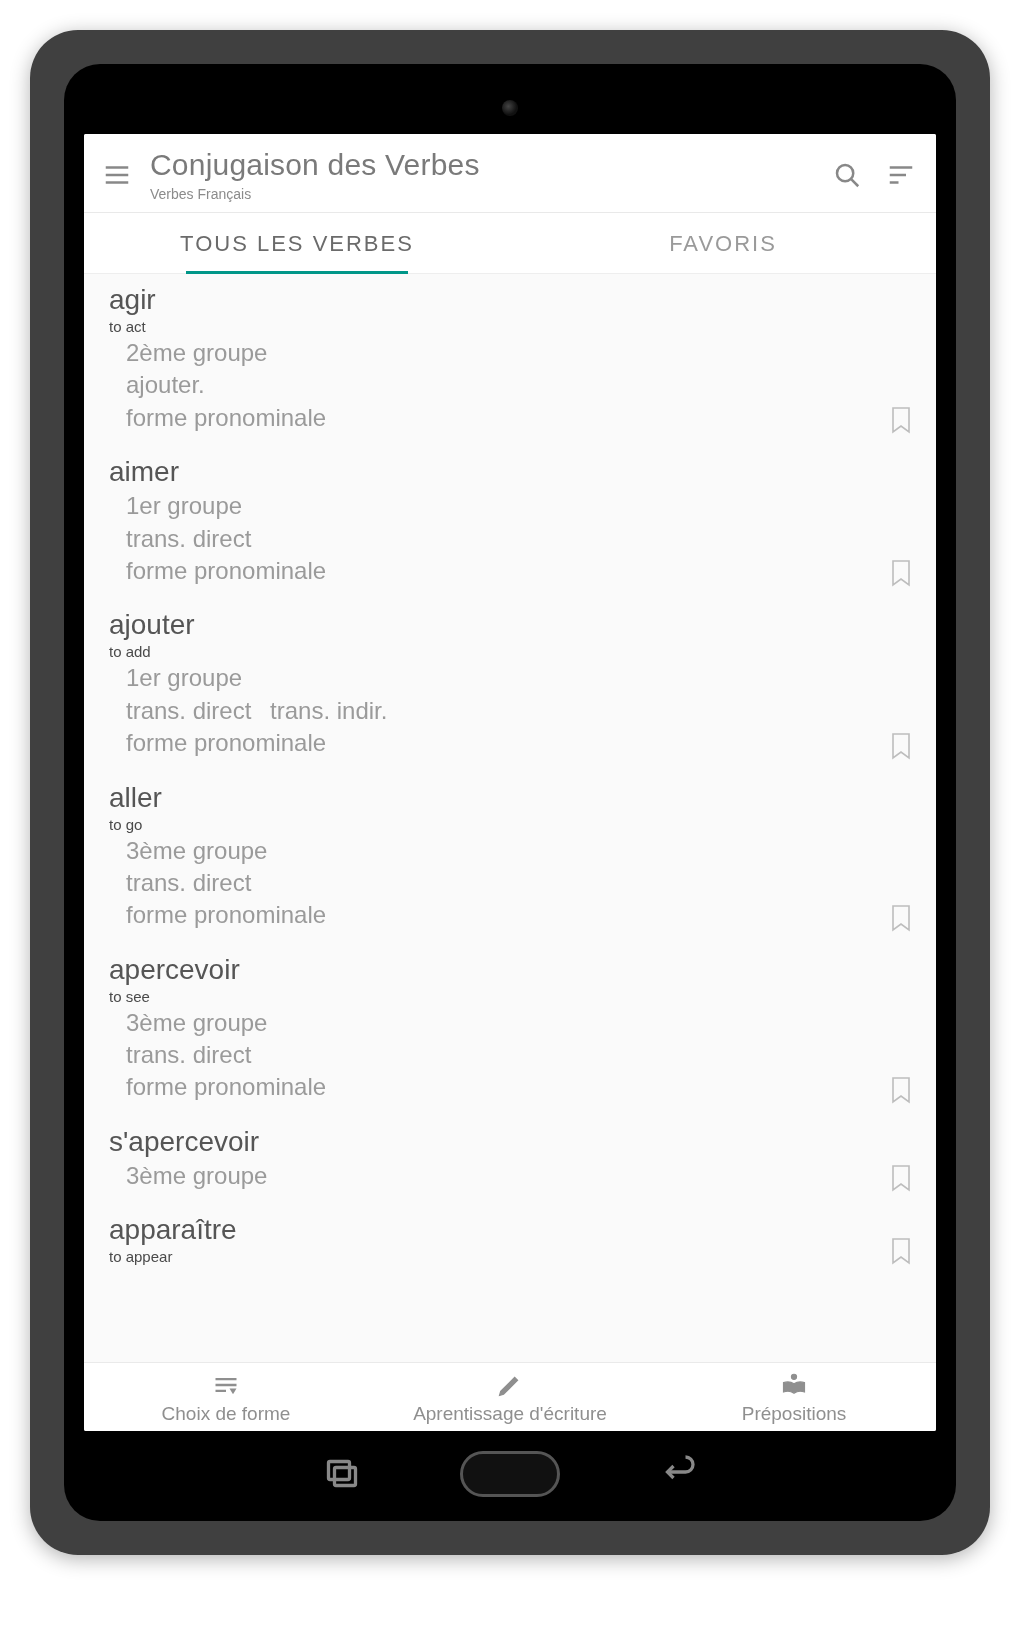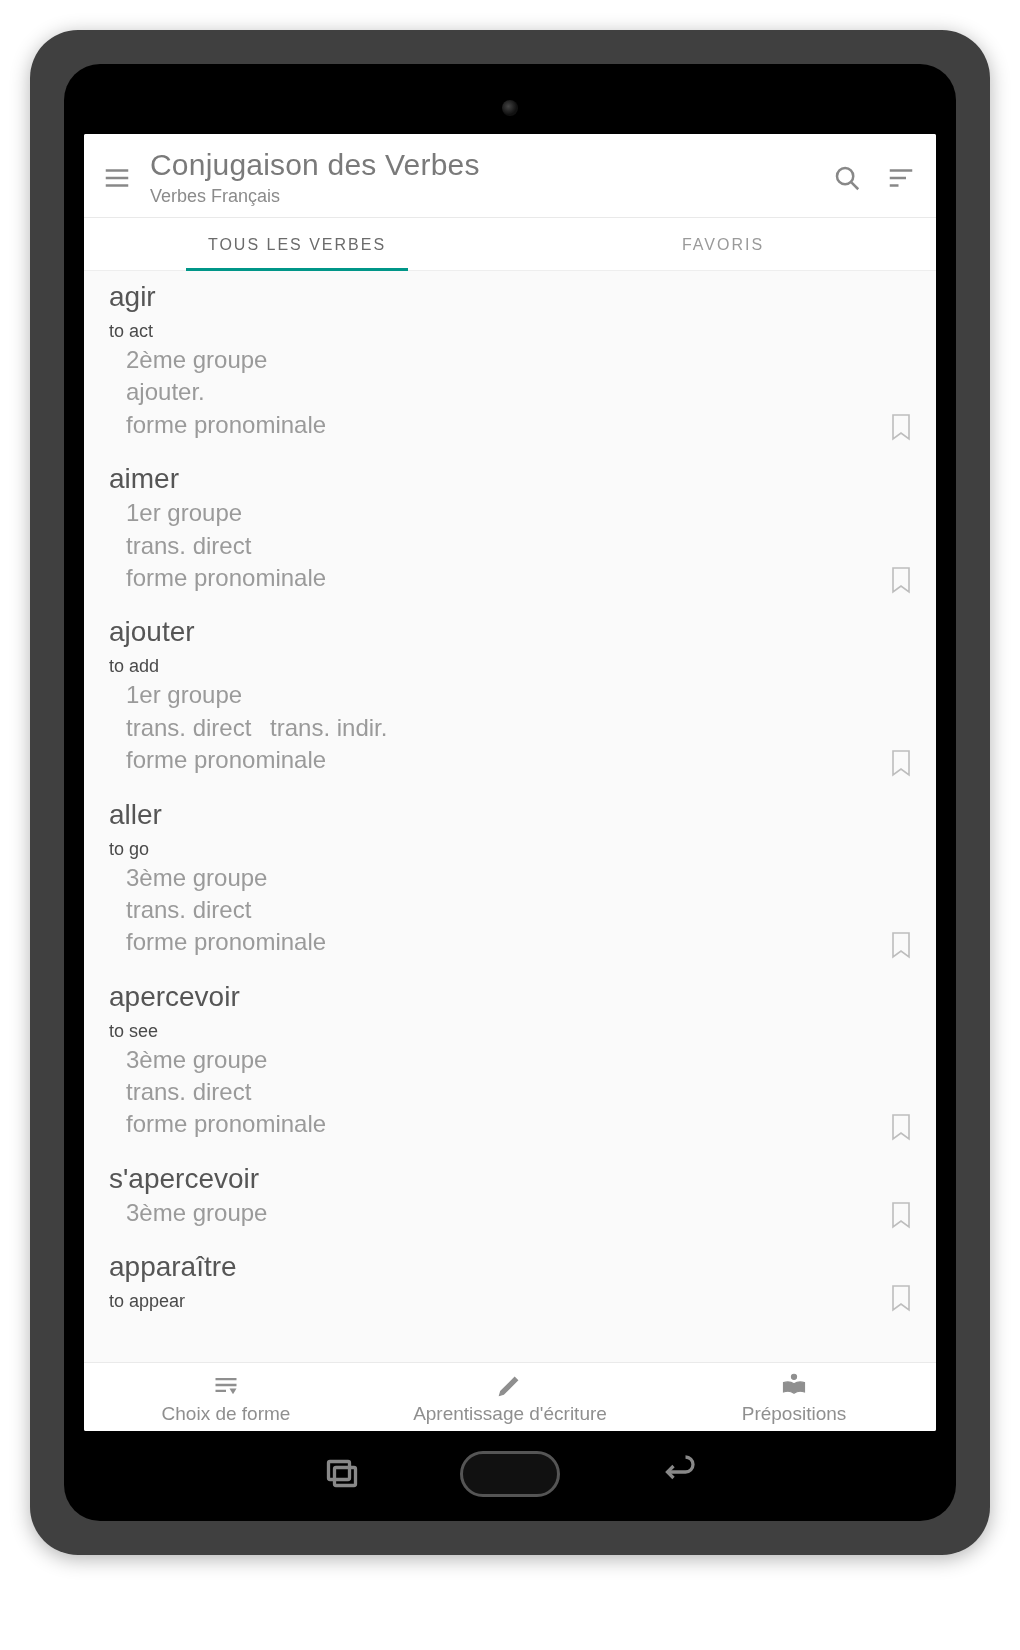--- a/index.html
+++ b/index.html
@@ -71,33 +71,33 @@
     padding: 14px 20px 10px 18px;
     gap: 18px;
   }
   .appbar-icon {
     width: 30px; height: 30px;
     stroke: #888; fill: none; stroke-width: 2;
     flex: none;
   }
   .appbar-titles { flex: 1; }
   .appbar-title { font-size: 30px; color: #7a7a7a; font-weight: 400; letter-spacing: .2px; }
-  .appbar-sub { font-size: 18px; color: #8b8b8b; margin-top: 4px; }
+  .appbar-sub { font-size: 14px; color: #8b8b8b; margin-top: 4px; }
   .appbar-actions { display: flex; gap: 24px; align-items: center; }
 
   .tabs {
     background: #fff;
     display: flex;
     border-bottom: 1px solid #eee;
   }
   .tab {
     flex: 1;
     text-align: center;
     padding: 18px 0 16px 0;
-    font-size: 16px;
+    font-size: 22px;
     letter-spacing: 2px;
     color: #9a9a9a;
     font-weight: 500;
     position: relative;
     cursor: pointer;
   }
   .tab.active { color: #6b6b6b; }
   .tab.active::after {
     content: "";
     position: absolute;
@@ -117,21 +117,21 @@
     align-items: flex-end;
   }
   .verb-bar {
     width: 3px;
     background: #dcdcdc;
     margin: 4px 14px 4px 8px;
     flex: none;
   }
   .verb-body { flex: 1; }
   .verb-fr  { font-size: 28px; color: #555; font-weight: 400; }
-  .verb-en  { font-size: 18px; color: #4a4a4a; margin-top: 8px; }
+  .verb-en  { font-size: 15px; color: #4a4a4a; margin-top: 2px; }
   .verb-meta{ font-size: 24px; color: #9a9a9a; margin-top: 2px; line-height: 1.35; margin-left: 17px; }
   .verb-meta span { display: block; }
   .verb-meta span.inline { display: inline; margin-right: 12px; }
   .verb-fav {
     width: 34px;
     display: flex; align-items: center; justify-content: center;
     flex: none;
   }
   .fav-svg { width: 24px; height: 28px; stroke: #bdbdbd; fill: none; stroke-width: 1.6; }
 

